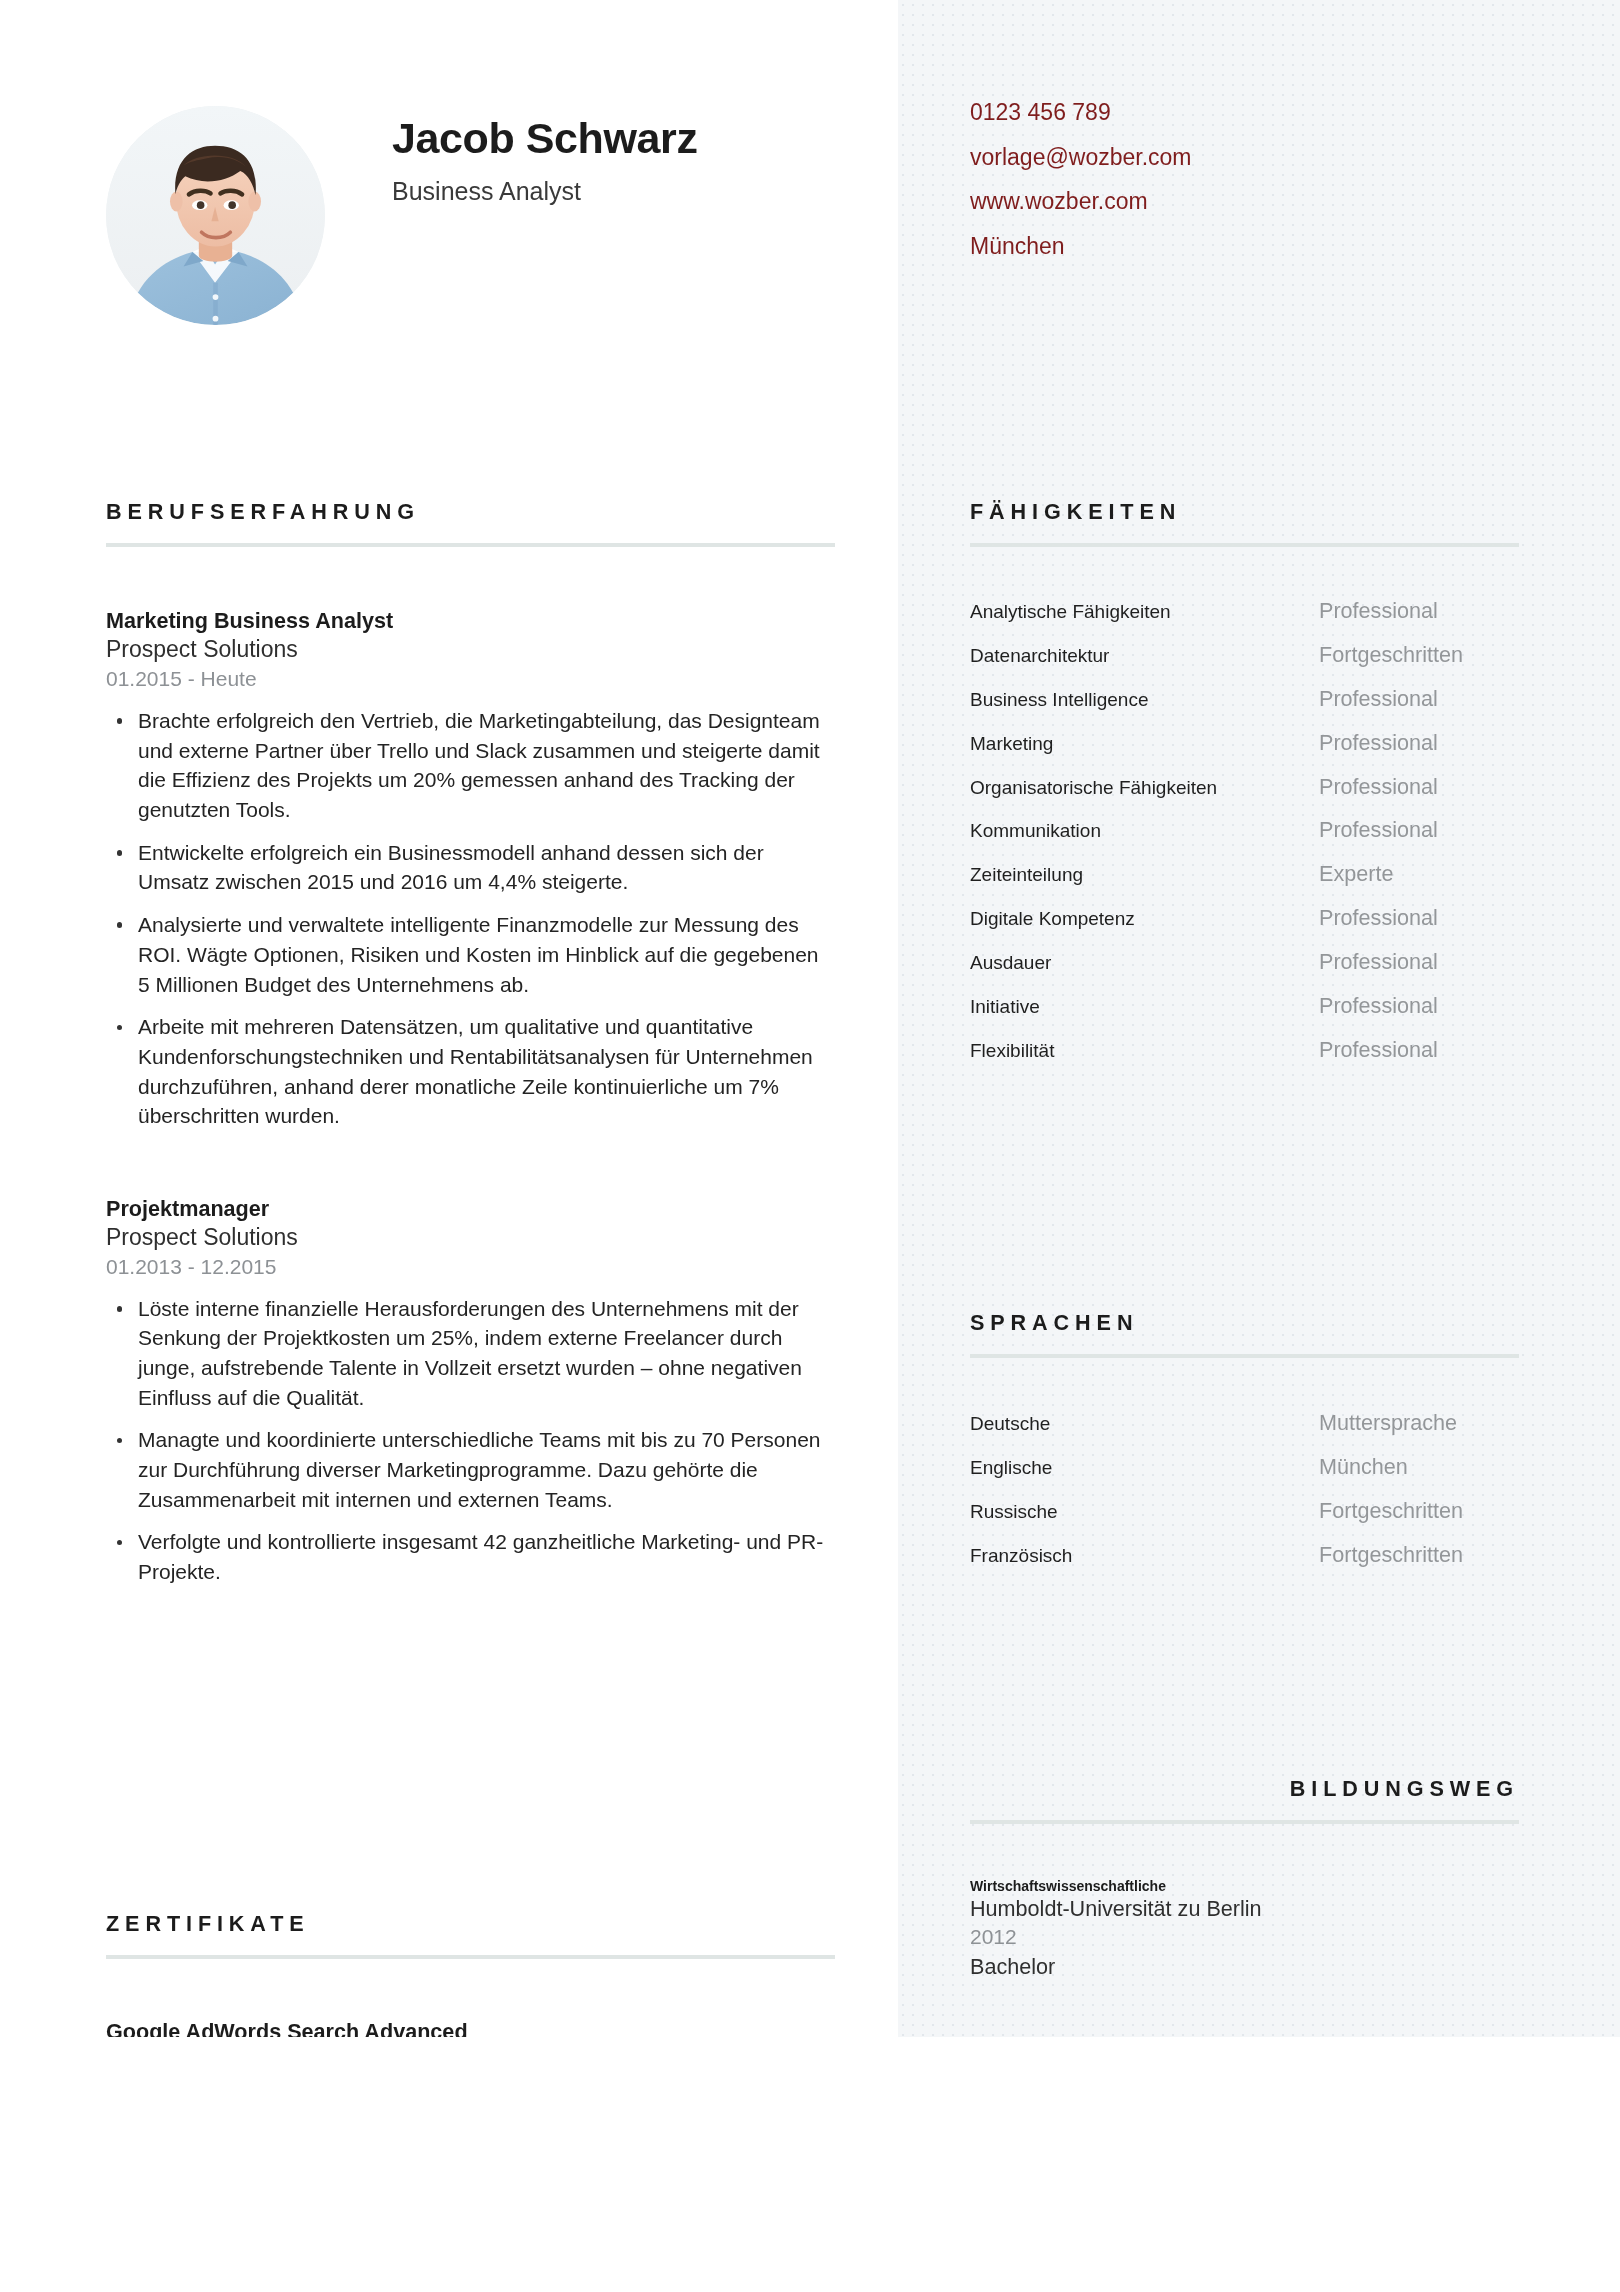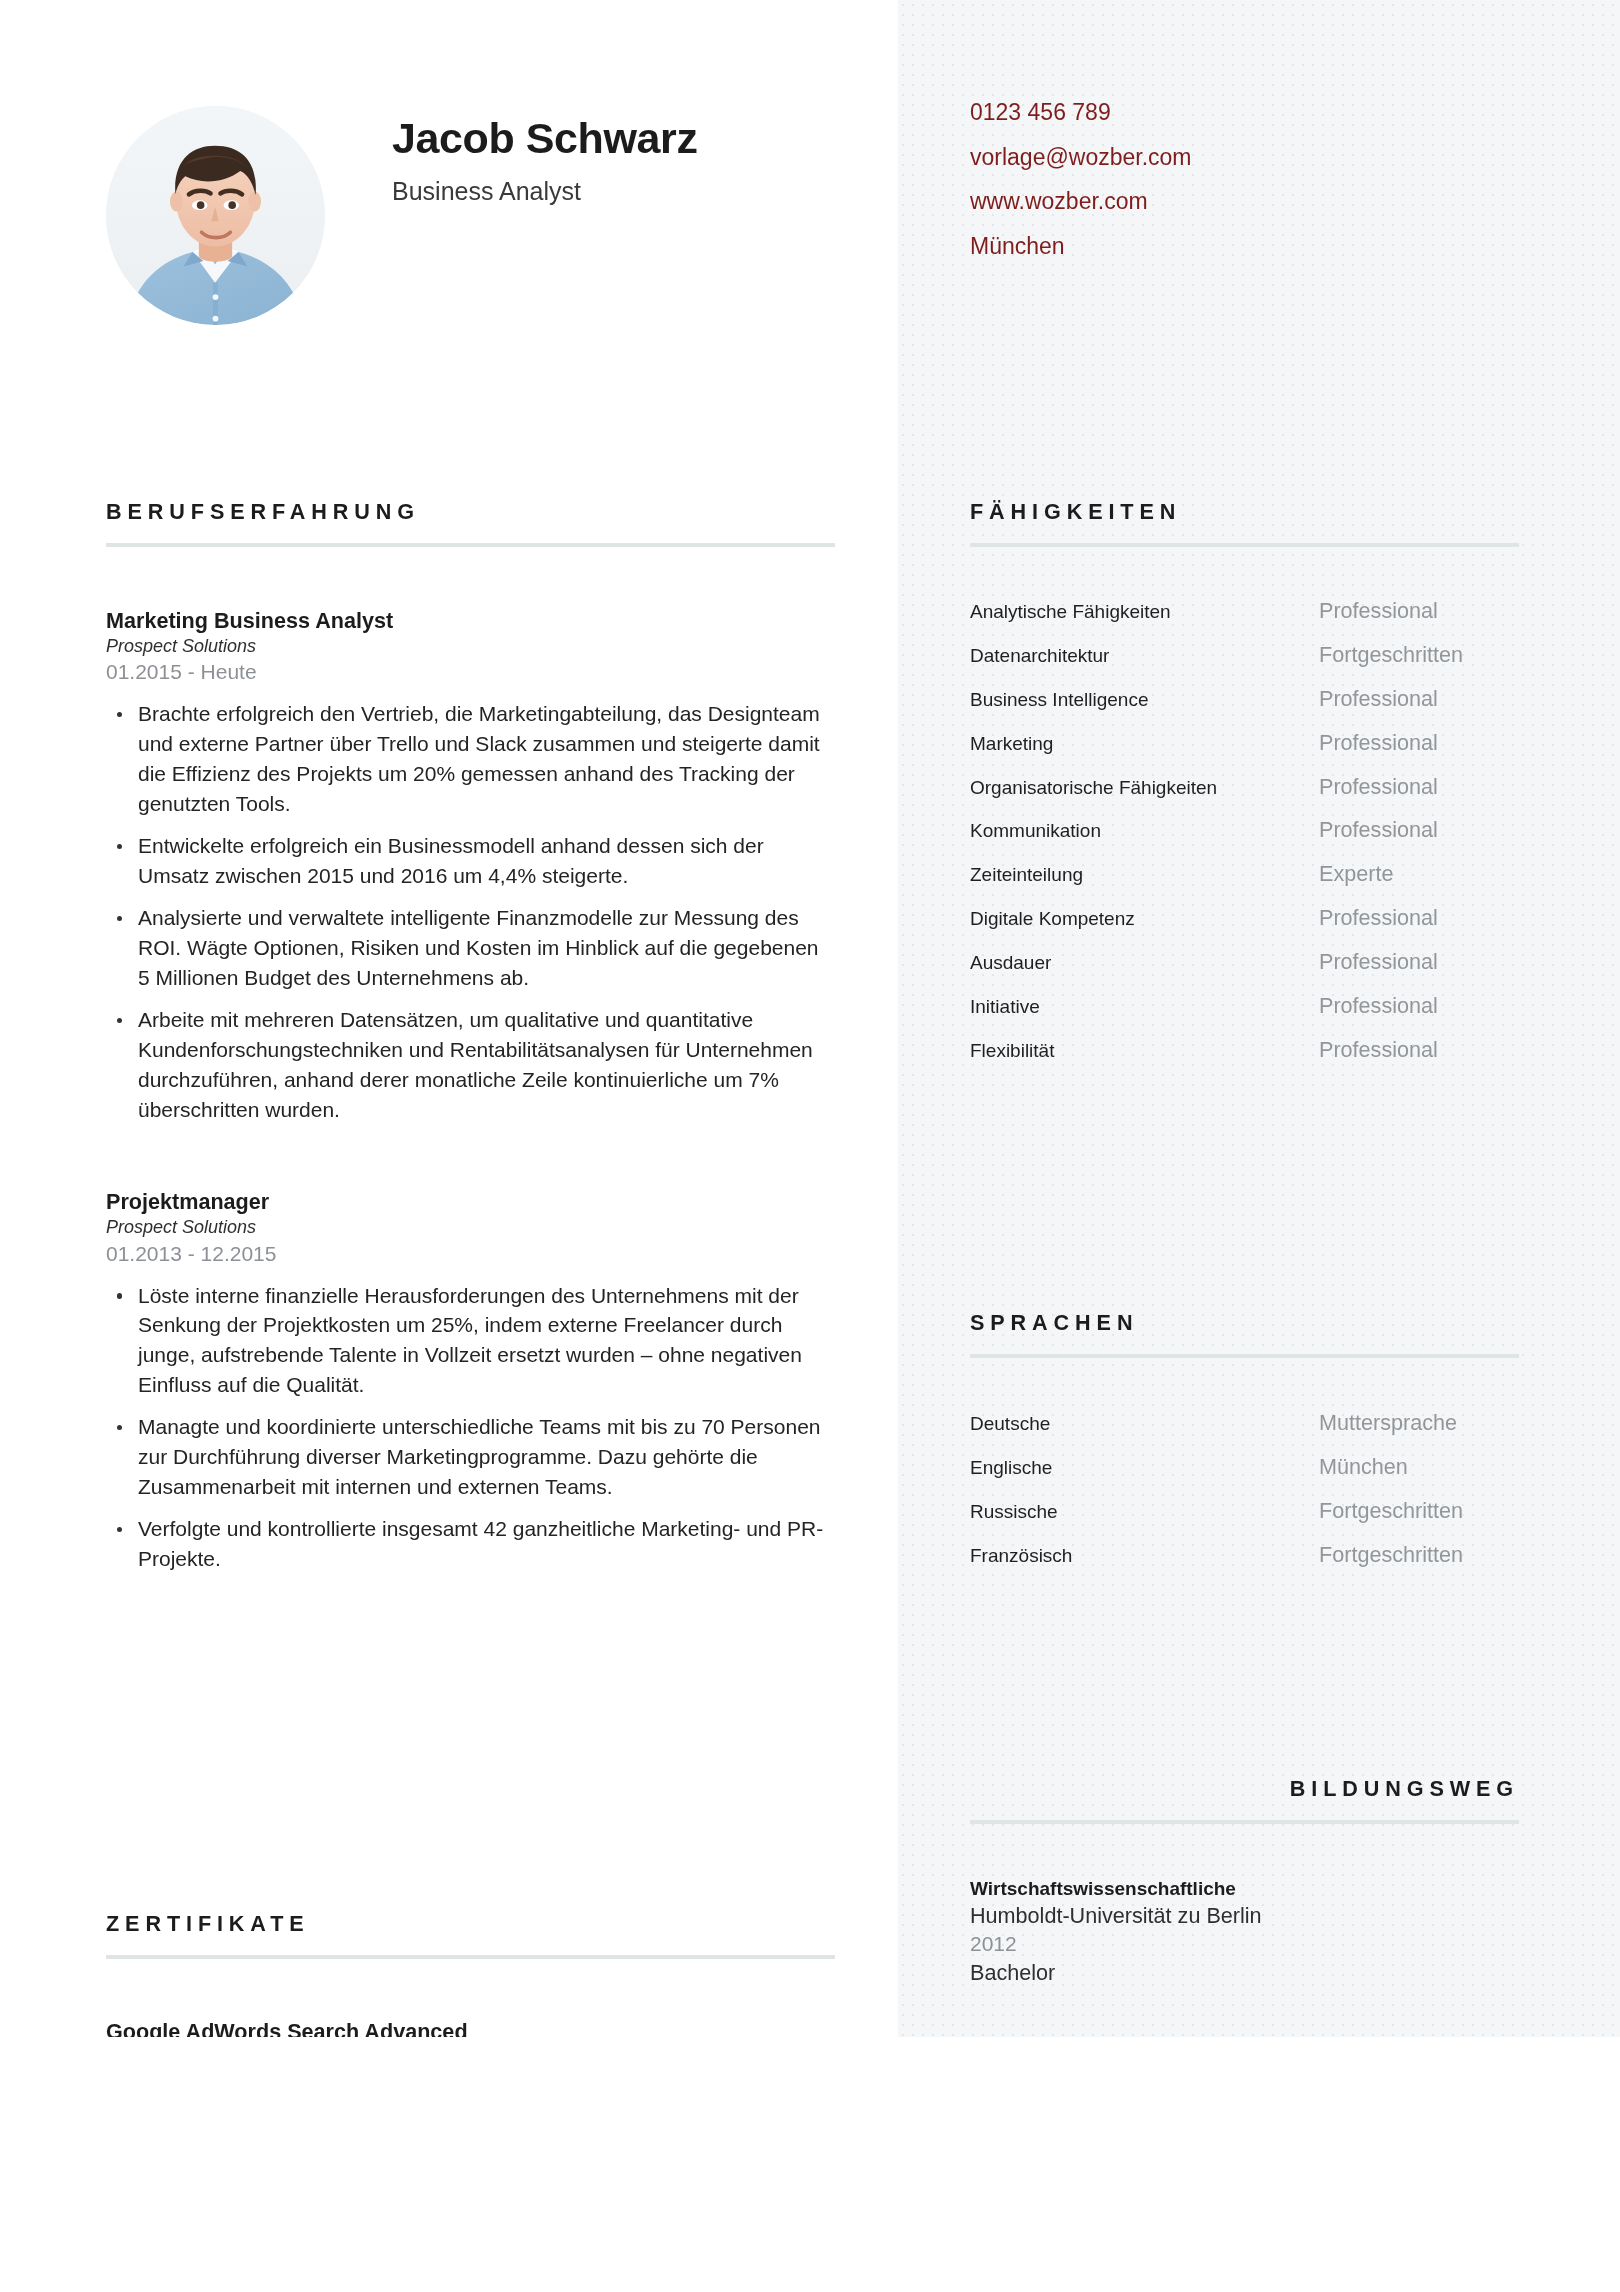--- a/index.html
+++ b/index.html
@@ -112,25 +112,24 @@
 
   
   .entry { margin-top: 0; }
   .entry-title {
     font-size: 21.6px;
     font-weight: bold;
     color: #1c1c1c;
     line-height: 1.25;
   }
   .entry-org {
-    font-size: 18px;
+    font-size: 23px;
     color: #2f2f2f;
     line-height: 1.3;
     font-weight: 400;
-    font-style: italic;
   }
   .entry-date {
     font-size: 21px;
     color: #8d9195;
     line-height: 1.35;
     font-weight: 400;
   }
   ul.bullets {
     list-style: none;
     margin: 12.6px 0 0 0;
@@ -169,21 +168,21 @@
   }
   .kv-val {
     font-size: 21.6px;
     color: #939699;
     line-height: 1.1;
     white-space: nowrap;
   }
 
   
   .edu-degree {
-    font-size: 19px;
+    font-size: 14px;
     font-weight: bold;
     color: #1c1c1c;
     line-height: 1.3;
   }
   .edu-school {
     font-size: 21.6px;
     color: #2f2f2f;
     line-height: 1.3;
   }
   .edu-year {

